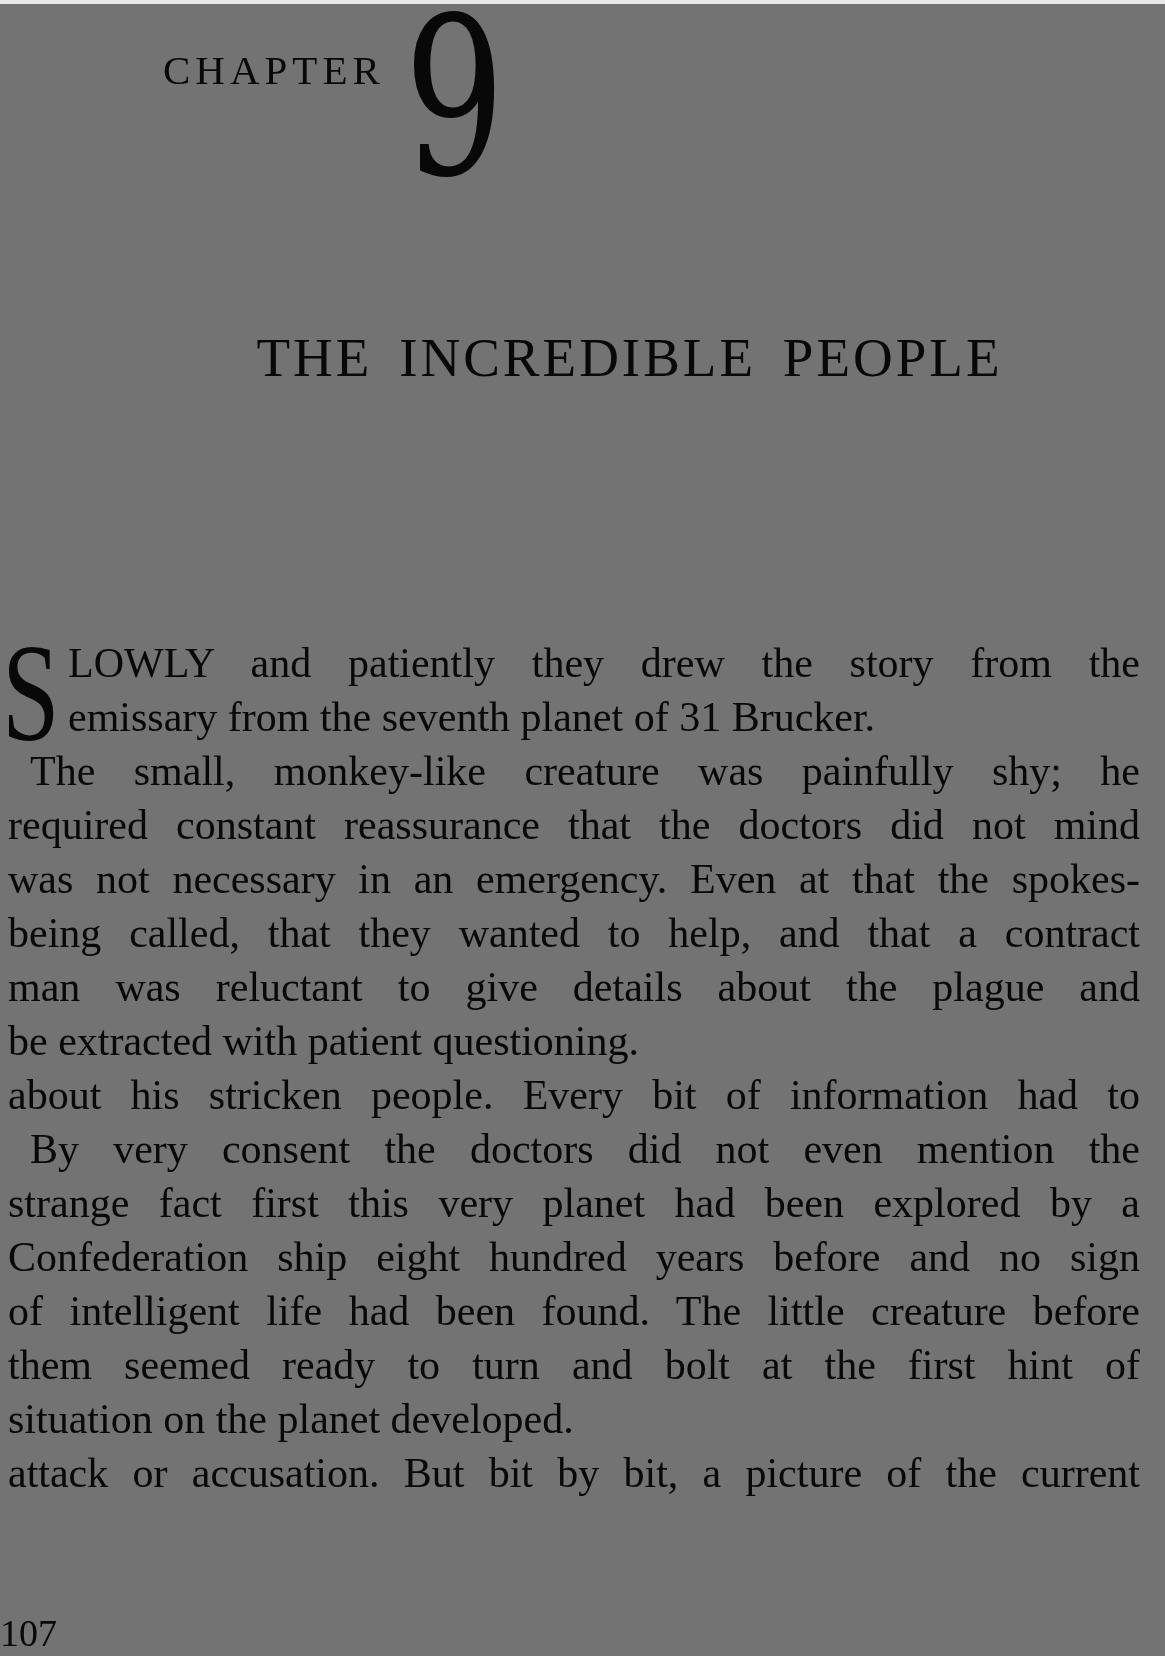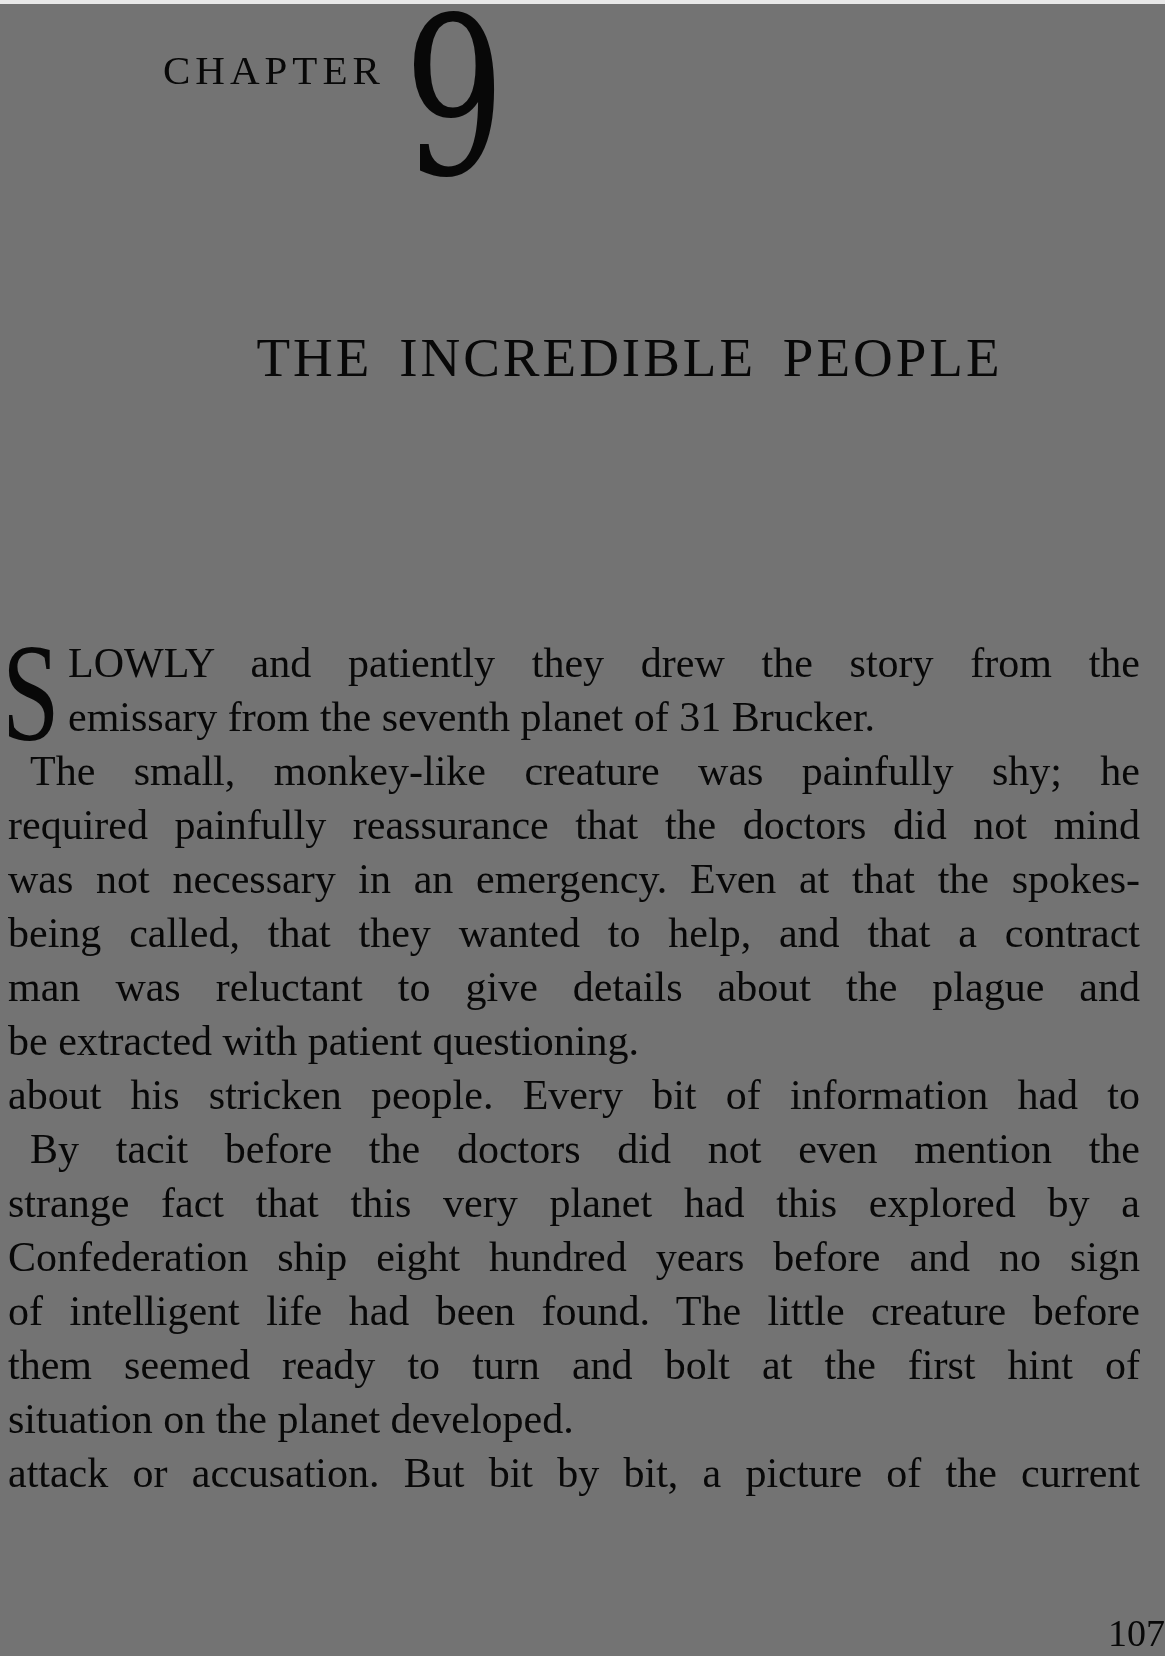--- a/index.html
+++ b/index.html
@@ -87,21 +87,21 @@
     transform: scaleX(0.74);
     transform-origin: left top;
   }
 
   
   .page-number {
     position: absolute;
     left: 0;
     top: 1610px;
     width: 100%;
-    text-align: right;
+    text-align: left;
     font-size: 38px;
     line-height: 1;
   }
 </style>
 </head>
 <body>
 
 <div class="page">
 
   <div>
@@ -112,30 +112,30 @@
   <h1 class="title">THE INCREDIBLE PEOPLE</h1>
 
   <div class="body-text" id="body-text">
       <div class="paragraph para-dropcap">
         <span class="dropcap">S</span>
         <div class="line first">LOWLY and patiently they drew the story from the</div>
         <div class="line last">emissary from the seventh planet of 31 Brucker.</div>
       </div>
       <div class="paragraph para-indent">
         <div class="line first">The small, monkey-like creature was painfully shy; he</div>
-        <div class="line">required painfully reassurance that the doctors did not mind</div>
+        <div class="line">required constant reassurance that the doctors did not mind</div>
         <div class="line">was not necessary in an emergency. Even at that the spokes-</div>
         <div class="line">being called, that they wanted to help, and that a contract</div>
         <div class="line">man was reluctant to give details about the plague and</div>
         <div class="line last">be extracted with patient questioning.</div>
         <div class="line">about his stricken people. Every bit of information had to</div>
       </div>
       <div class="paragraph para-indent">
-        <div class="line first">By tacit before the doctors did not even mention the</div>
-        <div class="line">strange fact that this very planet had this explored by a</div>
+        <div class="line first">By very consent the doctors did not even mention the</div>
+        <div class="line">strange fact first this very planet had been explored by a</div>
         <div class="line">Confederation ship eight hundred years before and no sign</div>
         <div class="line">of intelligent life had been found. The little creature before</div>
         <div class="line">them seemed ready to turn and bolt at the first hint of</div>
         <div class="line last">situation on the planet developed.</div>
         <div class="line">attack or accusation. But bit by bit, a picture of the current</div>
       </div>
     </div>
 
   <div class="page-number">107</div>
 

